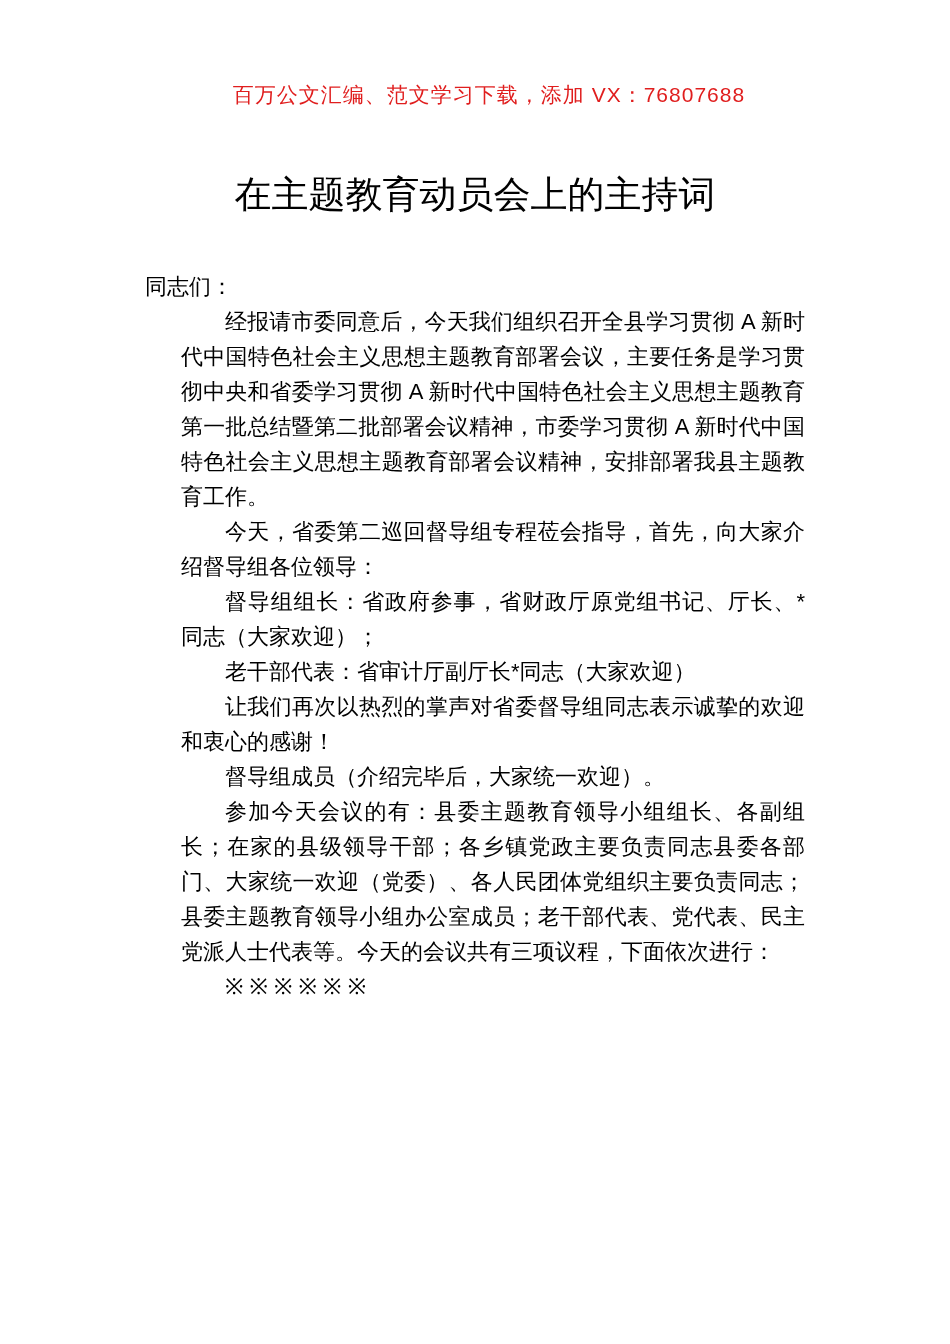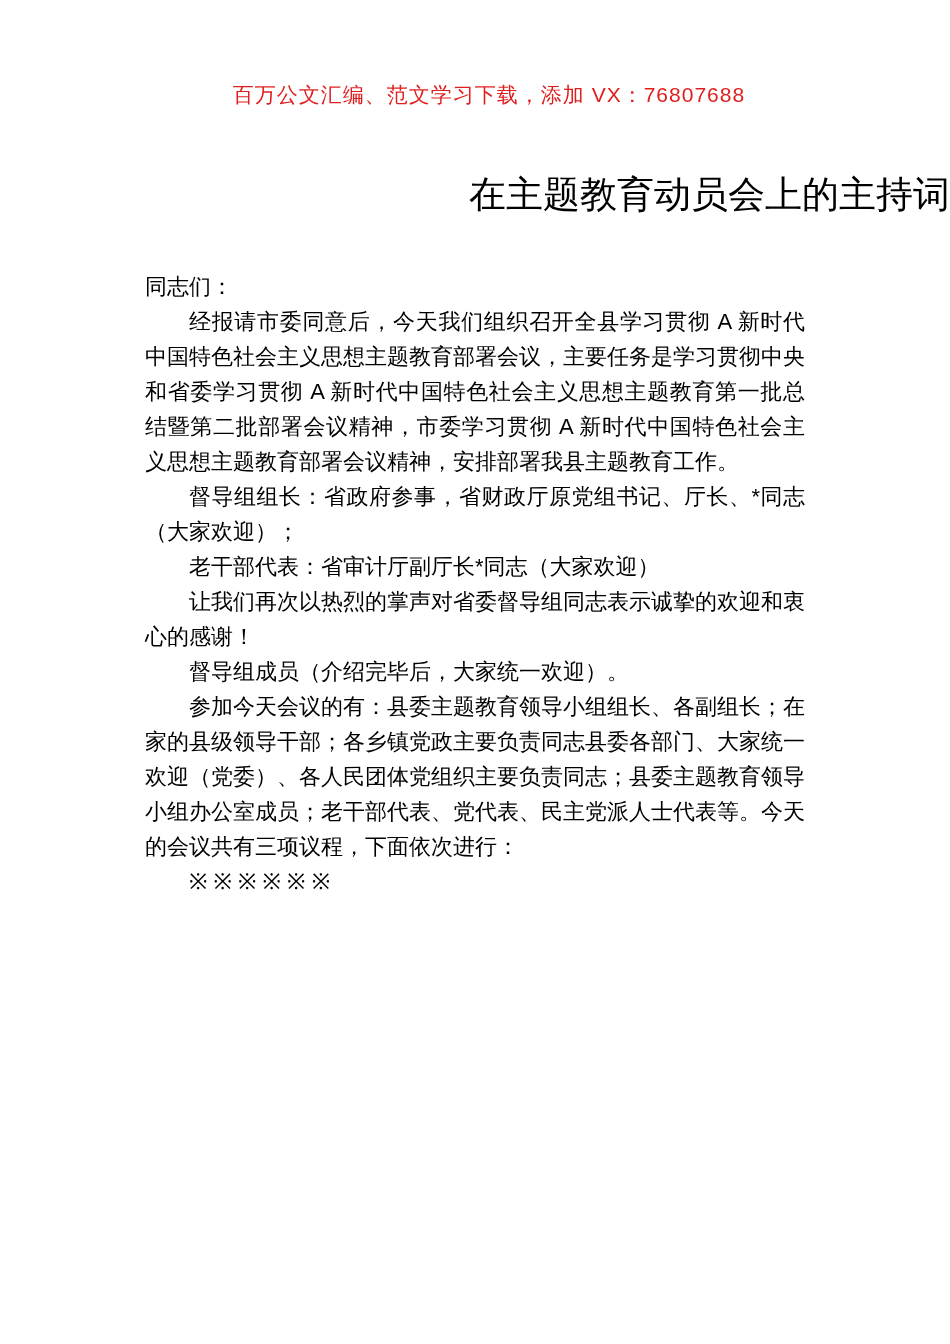--- a/index.html
+++ b/index.html
@@ -15,47 +15,48 @@
   .promo {
     margin: 81px auto 0;
     text-align: center;
     font-size: 21px;
     line-height: 28px;
     letter-spacing: 1px;
     
   }
   .doc-title {
     margin: 62px 0 0;
-    text-align: right;
+    text-align: center;
     font-size: 37px;
     line-height: 48px;
     font-weight: 400;
   }
   .doc-body {
     width: 660px;
     margin: 50px auto 0;
     font-size: 22px;
     line-height: 35px;
     text-align: justify;
     text-justify: inter-character;
   }
   .para { margin: 0; padding: 0; }
-  .para.indent { text-indent: 2em; }
+  .para.indent { text-indent: 2em; margin-left: 36px; }
 </style>
 </head>
 <body>
 
 <div class="page">
   <div class="promo" style="color: rgb(224, 30, 30); padding-left: 28px;">百万公文汇编、范文学习下载，添加 VX：76807688</div>
 
   <h1 class="doc-title">在主题教育动员会上的主持词</h1>
 
   <div class="doc-body">
       <p class="para">同志们：</p>
       <p class="para indent">经报请市委同意后，今天我们组织召开全县学习贯彻 A 新时代中国特色社会主义思想主题教育部署会议，主要任务是学习贯彻中央和省委学习贯彻 A 新时代中国特色社会主义思想主题教育第一批总结暨第二批部署会议精神，市委学习贯彻 A 新时代中国特色社会主义思想主题教育部署会议精神，安排部署我县主题教育工作。</p>
+      <p class="para indent">今天，省委第二巡回督导组专程莅会指导，首先，向大家介绍督导组各位领导：</p>
       <p class="para indent">督导组组长：省政府参事，省财政厅原党组书记、厅长、*同志（大家欢迎）；</p>
       <p class="para indent">老干部代表：省审计厅副厅长*同志（大家欢迎）</p>
       <p class="para indent">让我们再次以热烈的掌声对省委督导组同志表示诚挚的欢迎和衷心的感谢！</p>
       <p class="para indent">督导组成员（介绍完毕后，大家统一欢迎）。</p>
       <p class="para indent">参加今天会议的有：县委主题教育领导小组组长、各副组长；在家的县级领导干部；各乡镇党政主要负责同志县委各部门、大家统一欢迎（党委）、各人民团体党组织主要负责同志；县委主题教育领导小组办公室成员；老干部代表、党代表、民主党派人士代表等。今天的会议共有三项议程，下面依次进行：</p>
       <p class="para indent">※ ※ ※ ※ ※ ※</p>
     </div>
 </div>
 
 </body></html>

